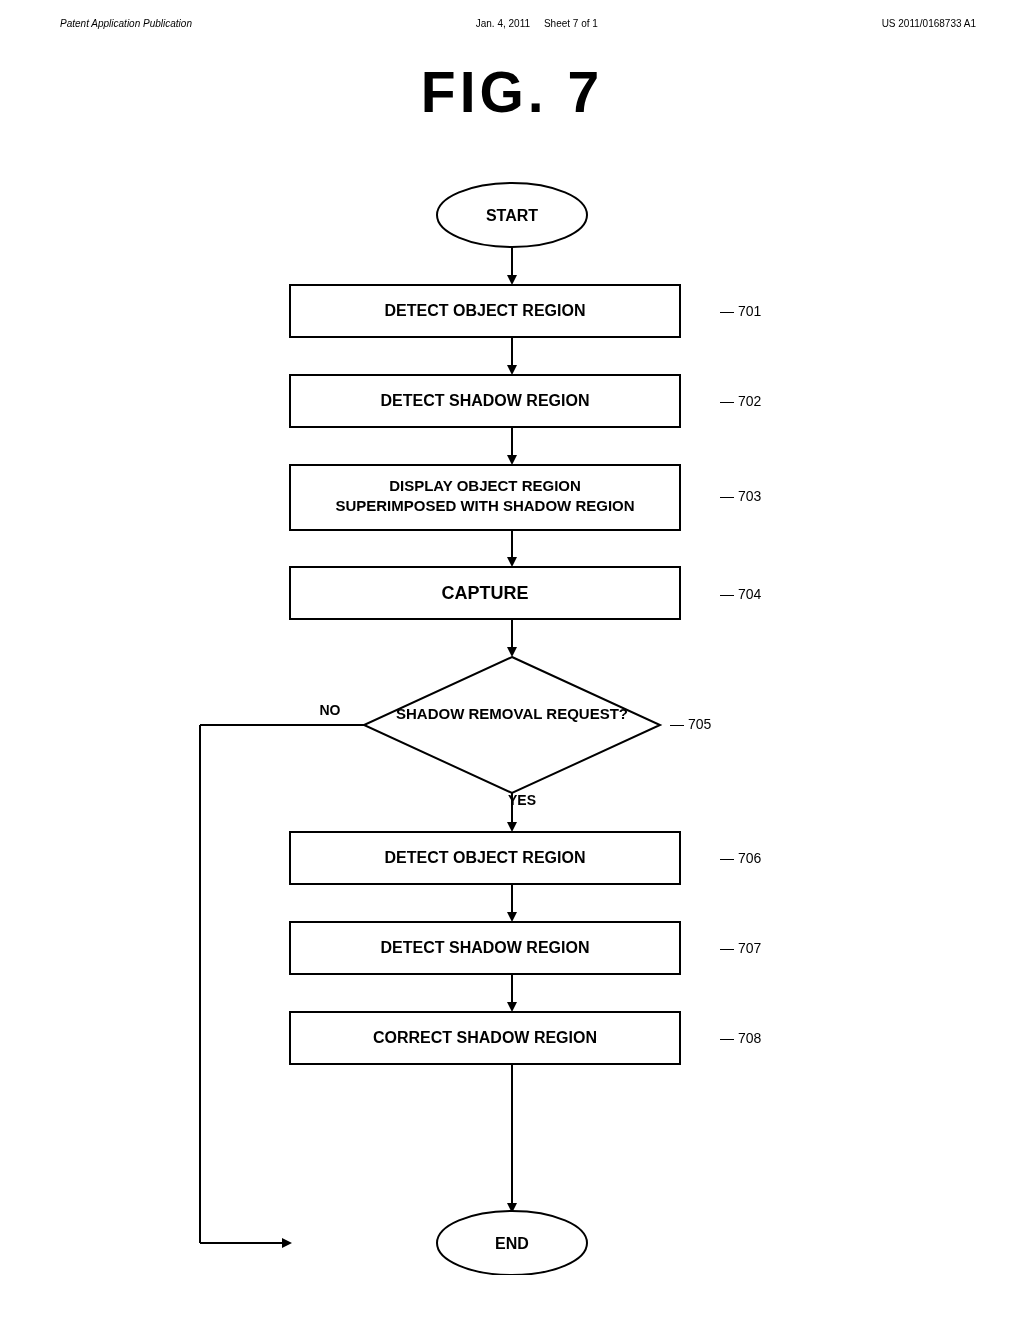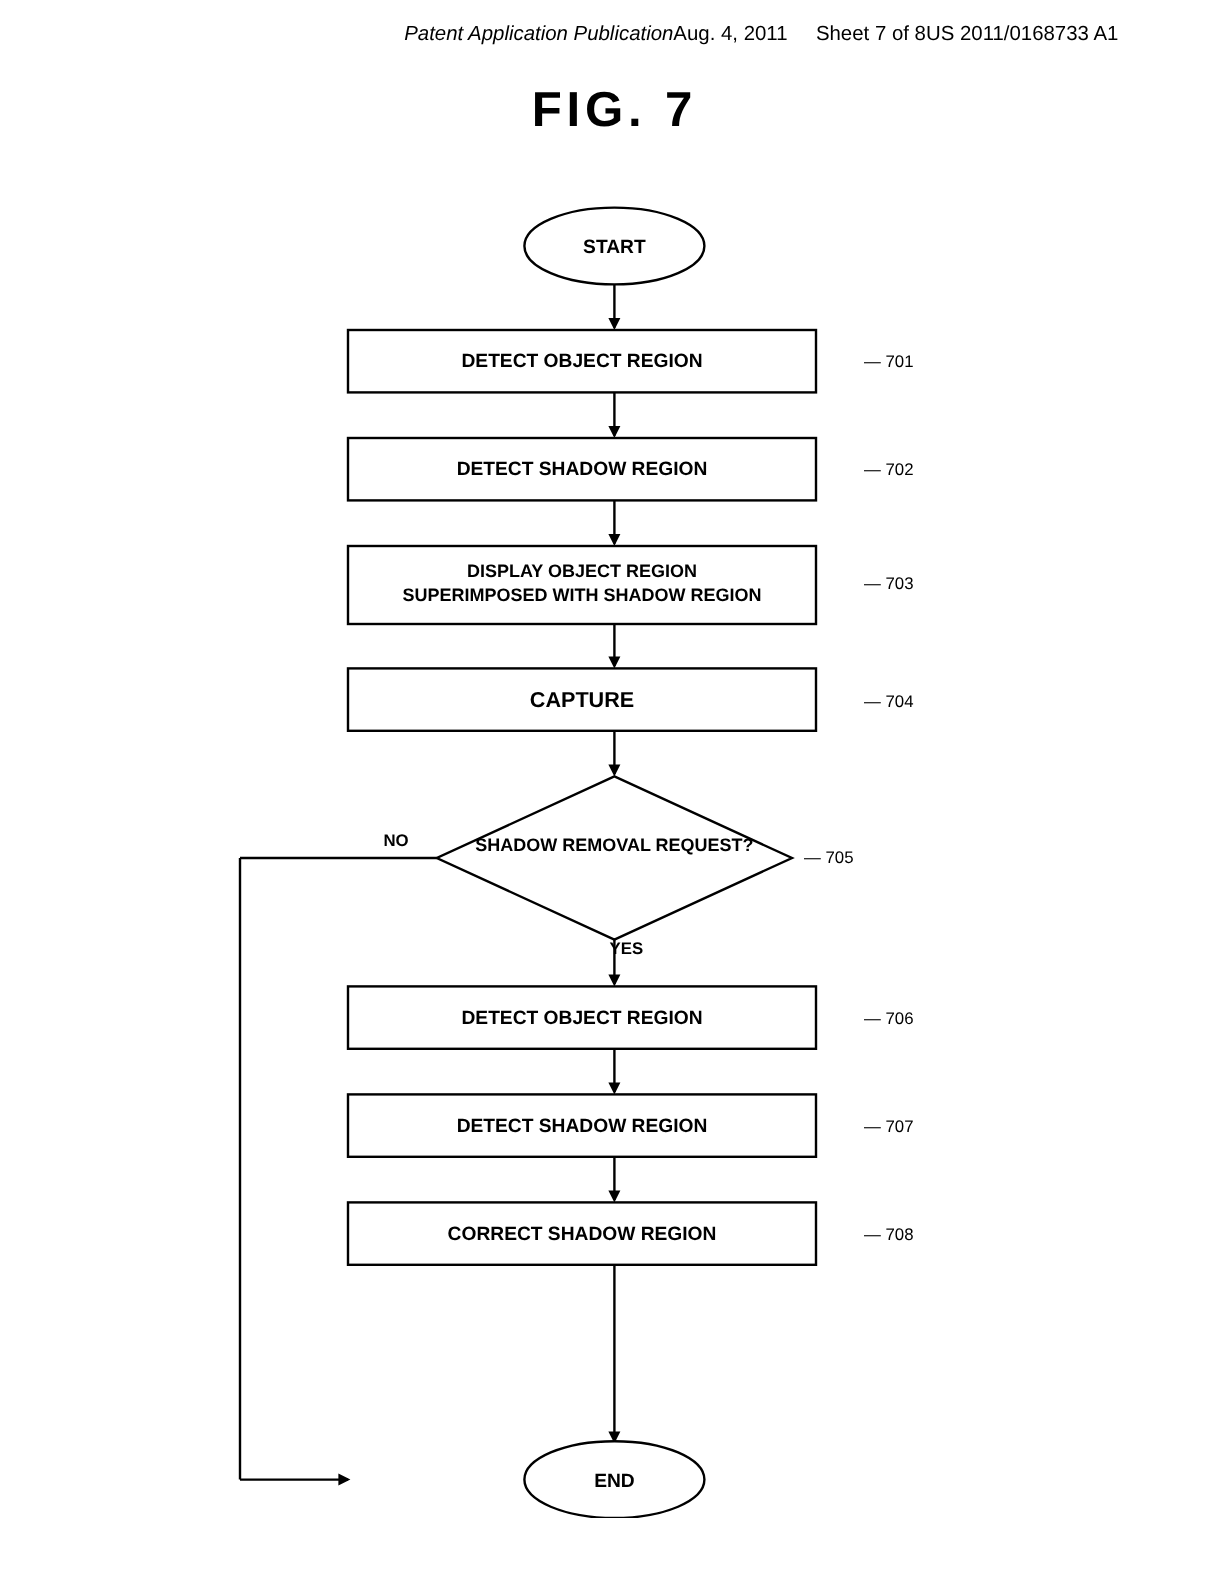--- a/index.html
+++ b/index.html
@@ -7,34 +7,34 @@
       width: 1024px;
       height: 1320px;
       background: #ffffff;
       font-family: Arial, sans-serif;
       position: relative;
       overflow: hidden;
     }
 
     .header {
       display: flex;
-      justify-content: flex-end;
+      justify-content: space-between;
       align-items: center;
-      padding: 18px 92px 0 60px;
-      font-size: 17px;
+      padding: 18px 48px 0 60px;
+      font-size: 10px;
       color: #000;
     }
 
     .header-left { font-style: italic; }
     .header-center { }
     .header-right { }
 
     .figure-title {
       text-align: center;
-      font-size: 41px;
+      font-size: 57px;
       font-weight: bold;
       margin-top: 30px;
       letter-spacing: 4px;
     }
 
     .diagram-container {
       position: relative;
       width: 100%;
       height: 1140px;
       margin-top: 10px;
@@ -47,22 +47,22 @@
       width: 100%;
       height: 100%;
     }
   </style>
 </head>
 <body>
 
 <div class="header">
   <span class="header-left">Patent Application Publication</span>
   <span class="header-center">
-    <span>Aug. 4, 2011</span>&nbsp;&nbsp;&nbsp;&nbsp;
-    <span>Sheet 7 of 8</span>
+    <span>Jan. 4, 2011</span>&nbsp;&nbsp;&nbsp;&nbsp;
+    <span>Sheet 7 of 1</span>
   </span>
   <span class="header-right">US 2011/0168733 A1</span>
 </div>
 
 <div class="figure-title">FIG.  7</div>
 
 <div class="diagram-container">
   <svg viewBox="0 0 1024 1140" xmlns="http://www.w3.org/2000/svg">
 
     <ellipse cx="512" cy="80" rx="75" ry="32" fill="white" stroke="black" stroke-width="2"></ellipse>

